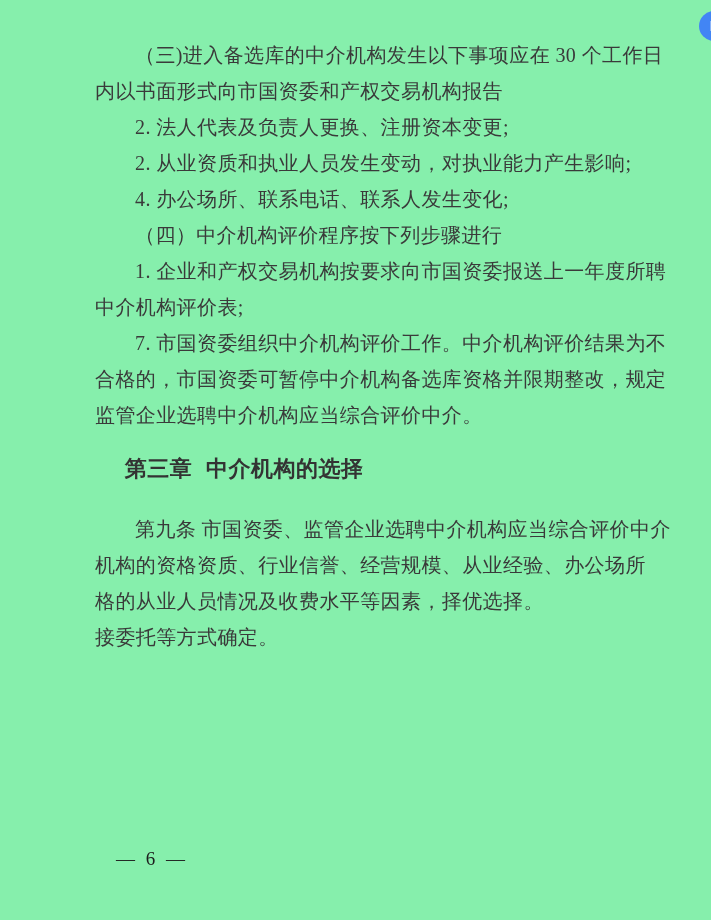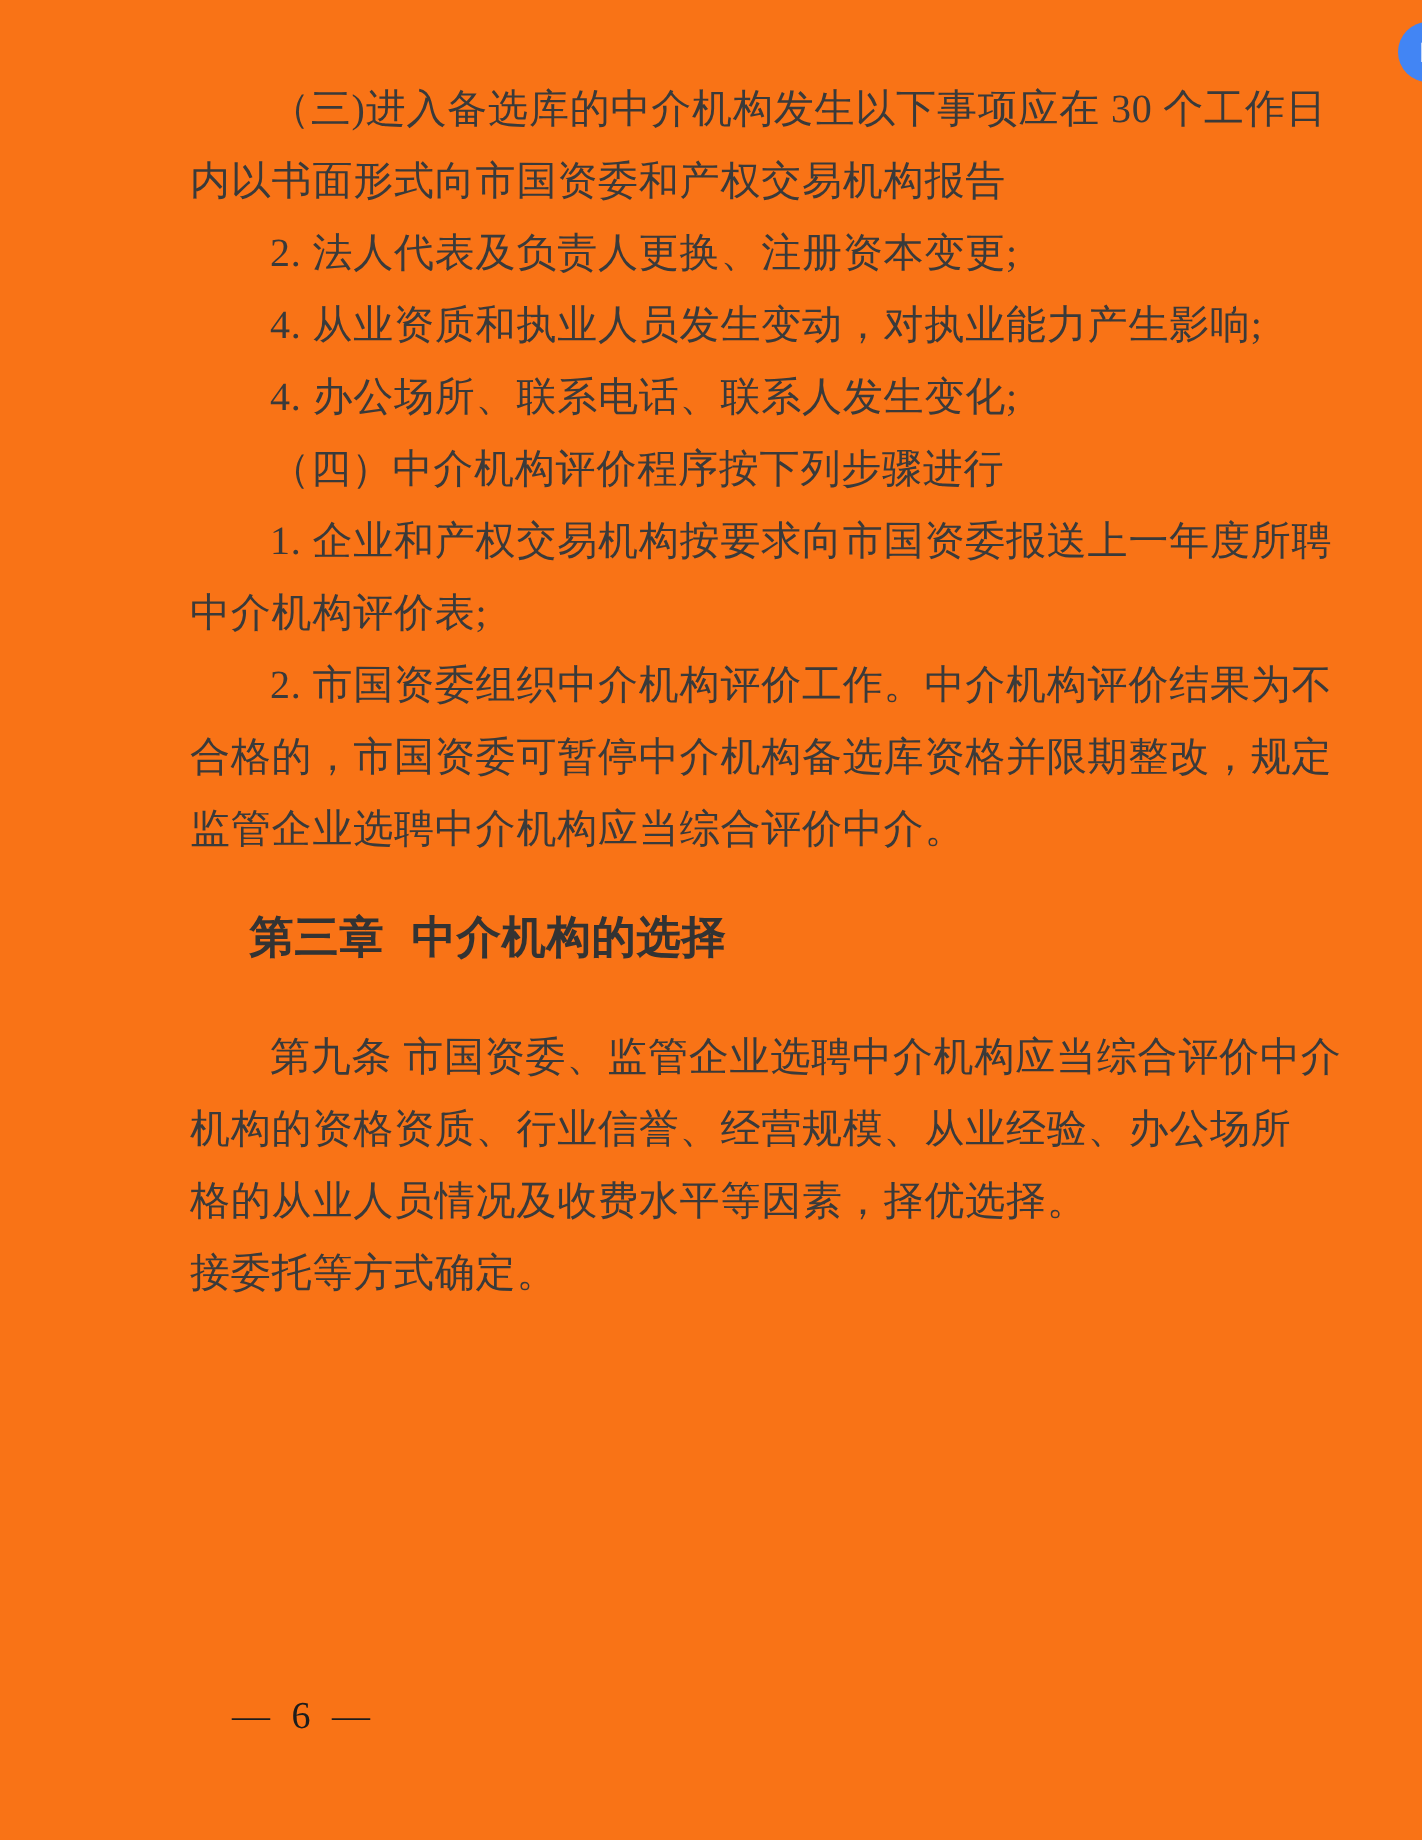--- a/index.html
+++ b/index.html
@@ -8,21 +8,21 @@
     width: 711px;
     height: 920px;
     background: #ffffff;
     overflow: hidden;
     font-family: "Liberation Serif", serif;
   }
   .page {
     position: relative;
     width: 711px;
     height: 920px;
-    background: #f97316;
+    background: #86efac;
   }
   .content {
     position: absolute;
     left: 95px;
     top: 37px;
     width: 540px;
   }
   .line {
     height: 36px;
     line-height: 36px;
@@ -82,26 +82,26 @@
 </style>
 </head>
 <body>
 
 <div class="page">
 
   <div class="content">
     <div class="line indent">（三)进入备选库的中介机构发生以下事项应在 30 个工作日</div>
     <div class="line">内以书面形式向市国资委和产权交易机构报告</div>
     <div class="line indent">2. 法人代表及负责人更换、注册资本变更;</div>
-    <div class="line indent">4. 从业资质和执业人员发生变动，对执业能力产生影响;</div>
+    <div class="line indent">2. 从业资质和执业人员发生变动，对执业能力产生影响;</div>
     <div class="line indent">4. 办公场所、联系电话、联系人发生变化;</div>
     <div class="line indent">（四）中介机构评价程序按下列步骤进行</div>
     <div class="line indent">1. 企业和产权交易机构按要求向市国资委报送上一年度所聘</div>
     <div class="line">中介机构评价表;</div>
-    <div class="line indent">2. 市国资委组织中介机构评价工作。中介机构评价结果为不</div>
+    <div class="line indent">7. 市国资委组织中介机构评价工作。中介机构评价结果为不</div>
     <div class="line">合格的，市国资委可暂停中介机构备选库资格并限期整改，规定</div>
     <div class="line">监管企业选聘中介机构应当综合评价中介。</div>
 
     <div class="chapter-heading">第三章  中介机构的选择</div>
 
     <div class="line indent">第九条 市国资委、监管企业选聘中介机构应当综合评价中介</div>
     <div class="line">机构的资格资质、行业信誉、经营规模、从业经验、办公场所</div>
     <div class="line">格的从业人员情况及收费水平等因素，择优选择。</div>
     <div class="line">接委托等方式确定。</div>
   </div>

